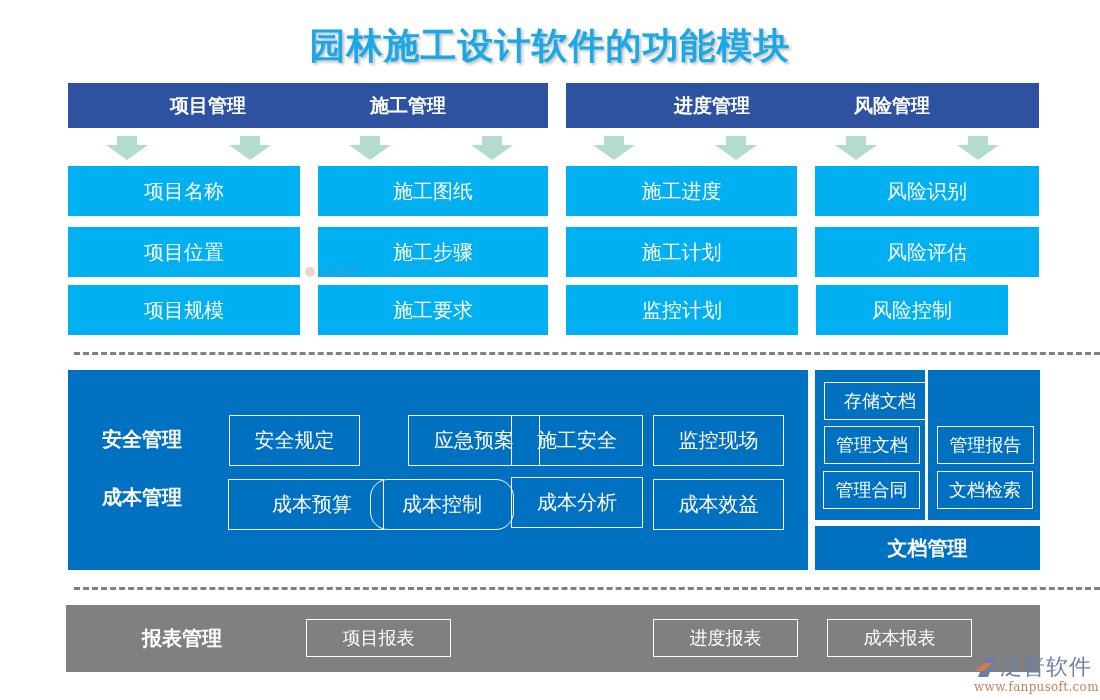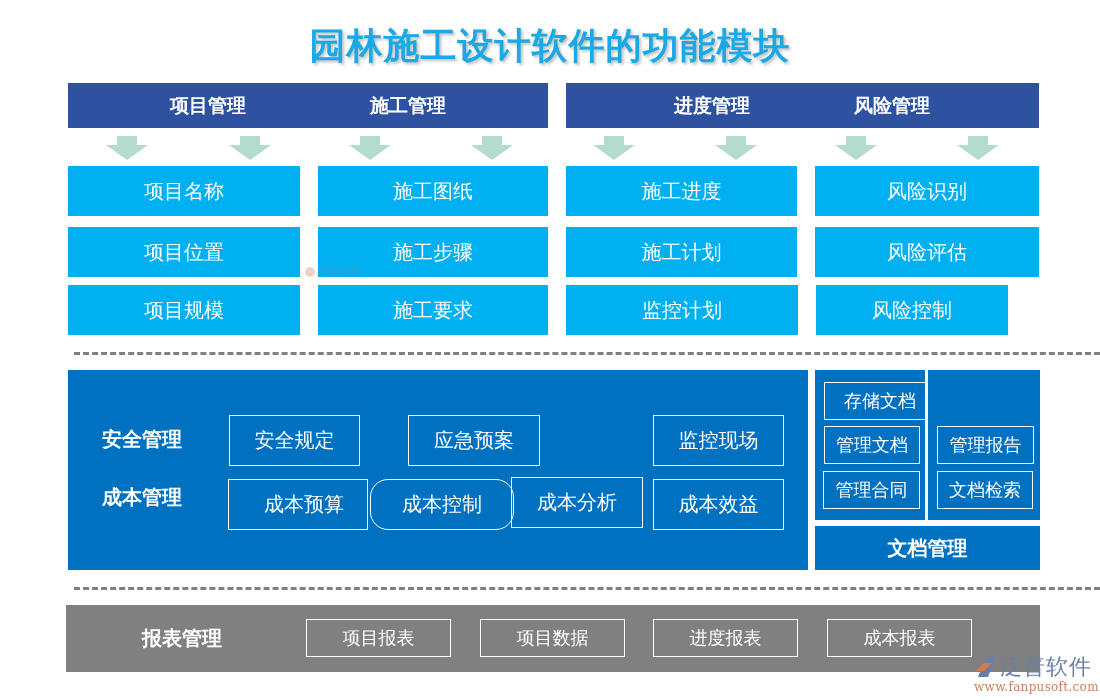--- a/index.html
+++ b/index.html
@@ -169,43 +169,43 @@
 
 <div class="dash" style="top:352px;"></div>
 <div class="dash" style="top:587px;"></div>
 
 <div class="mid-block">
   <div class="mid-label" style="top:56px;">安全管理</div>
   <div class="mid-label" style="top:114px;">成本管理</div>
 
   <div class="obox" style="left:161px; top:45px; width:131px;">安全规定</div>
   <div class="obox" style="left:302px; top:45px; width:132px;margin-left:38px;">应急预案</div>
+  <div class="obox" style="left:443px; top:45px; width:132px;">施工安全</div>
   <div class="obox" style="left:585px; top:45px; width:131px;">监控现场</div>
 
-  <div class="obox" style="left:160px; top:109px; width:140px;padding-left:12px;">成本预算</div>
+  <div class="obox" style="left:160px; top:109px; width:156px;padding-left:12px;">成本预算</div>
   <div class="obox" style="left:302px; top:109px; width:144px;border-radius:18px;">成本控制</div>
   <div class="obox" style="left:443px; top:107px; width:132px;">成本分析</div>
   <div class="obox" style="left:585px; top:109px; width:131px;">成本效益</div>
 </div>
 
 <div class="doc-col doc-col-left">
   <div class="dbox" style="left:9px; top:12px; width:112px;">存储文档</div>
   <div class="dbox" style="left:9px; top:56px; width:96px;">管理文档</div>
   <div class="dbox" style="left:8px; top:101px; width:97px;">管理合同</div>
 </div>
 <div class="doc-col doc-col-right">
   <div class="dbox" style="left:9px; top:56px; width:97px;">管理报告</div>
   <div class="dbox" style="left:9px; top:101px; width:96px;">文档检索</div>
 </div>
 <div class="doc-title">文档管理</div>
 
 <div class="gbar">
   <div class="g-label">报表管理</div>
   <div class="gbox" style="left:240px;">项目报表</div>
-  <div class="gbox" style="left:414px;">项目数据</div>
   <div class="gbox" style="left:587px;">进度报表</div>
   <div class="gbox" style="left:761px;">成本报表</div>
 </div>
 
 <div class="logo">
   <svg class="mark" viewBox="0 0 24 22">
     <polygon points="4,22 12,2 22,2 14,22" fill="#6b7fa6"></polygon>
     <polygon points="2,16 10,8 18,8 10,16" fill="#d9774d"></polygon>
   </svg>
   <div class="brand">泛普软件</div>

